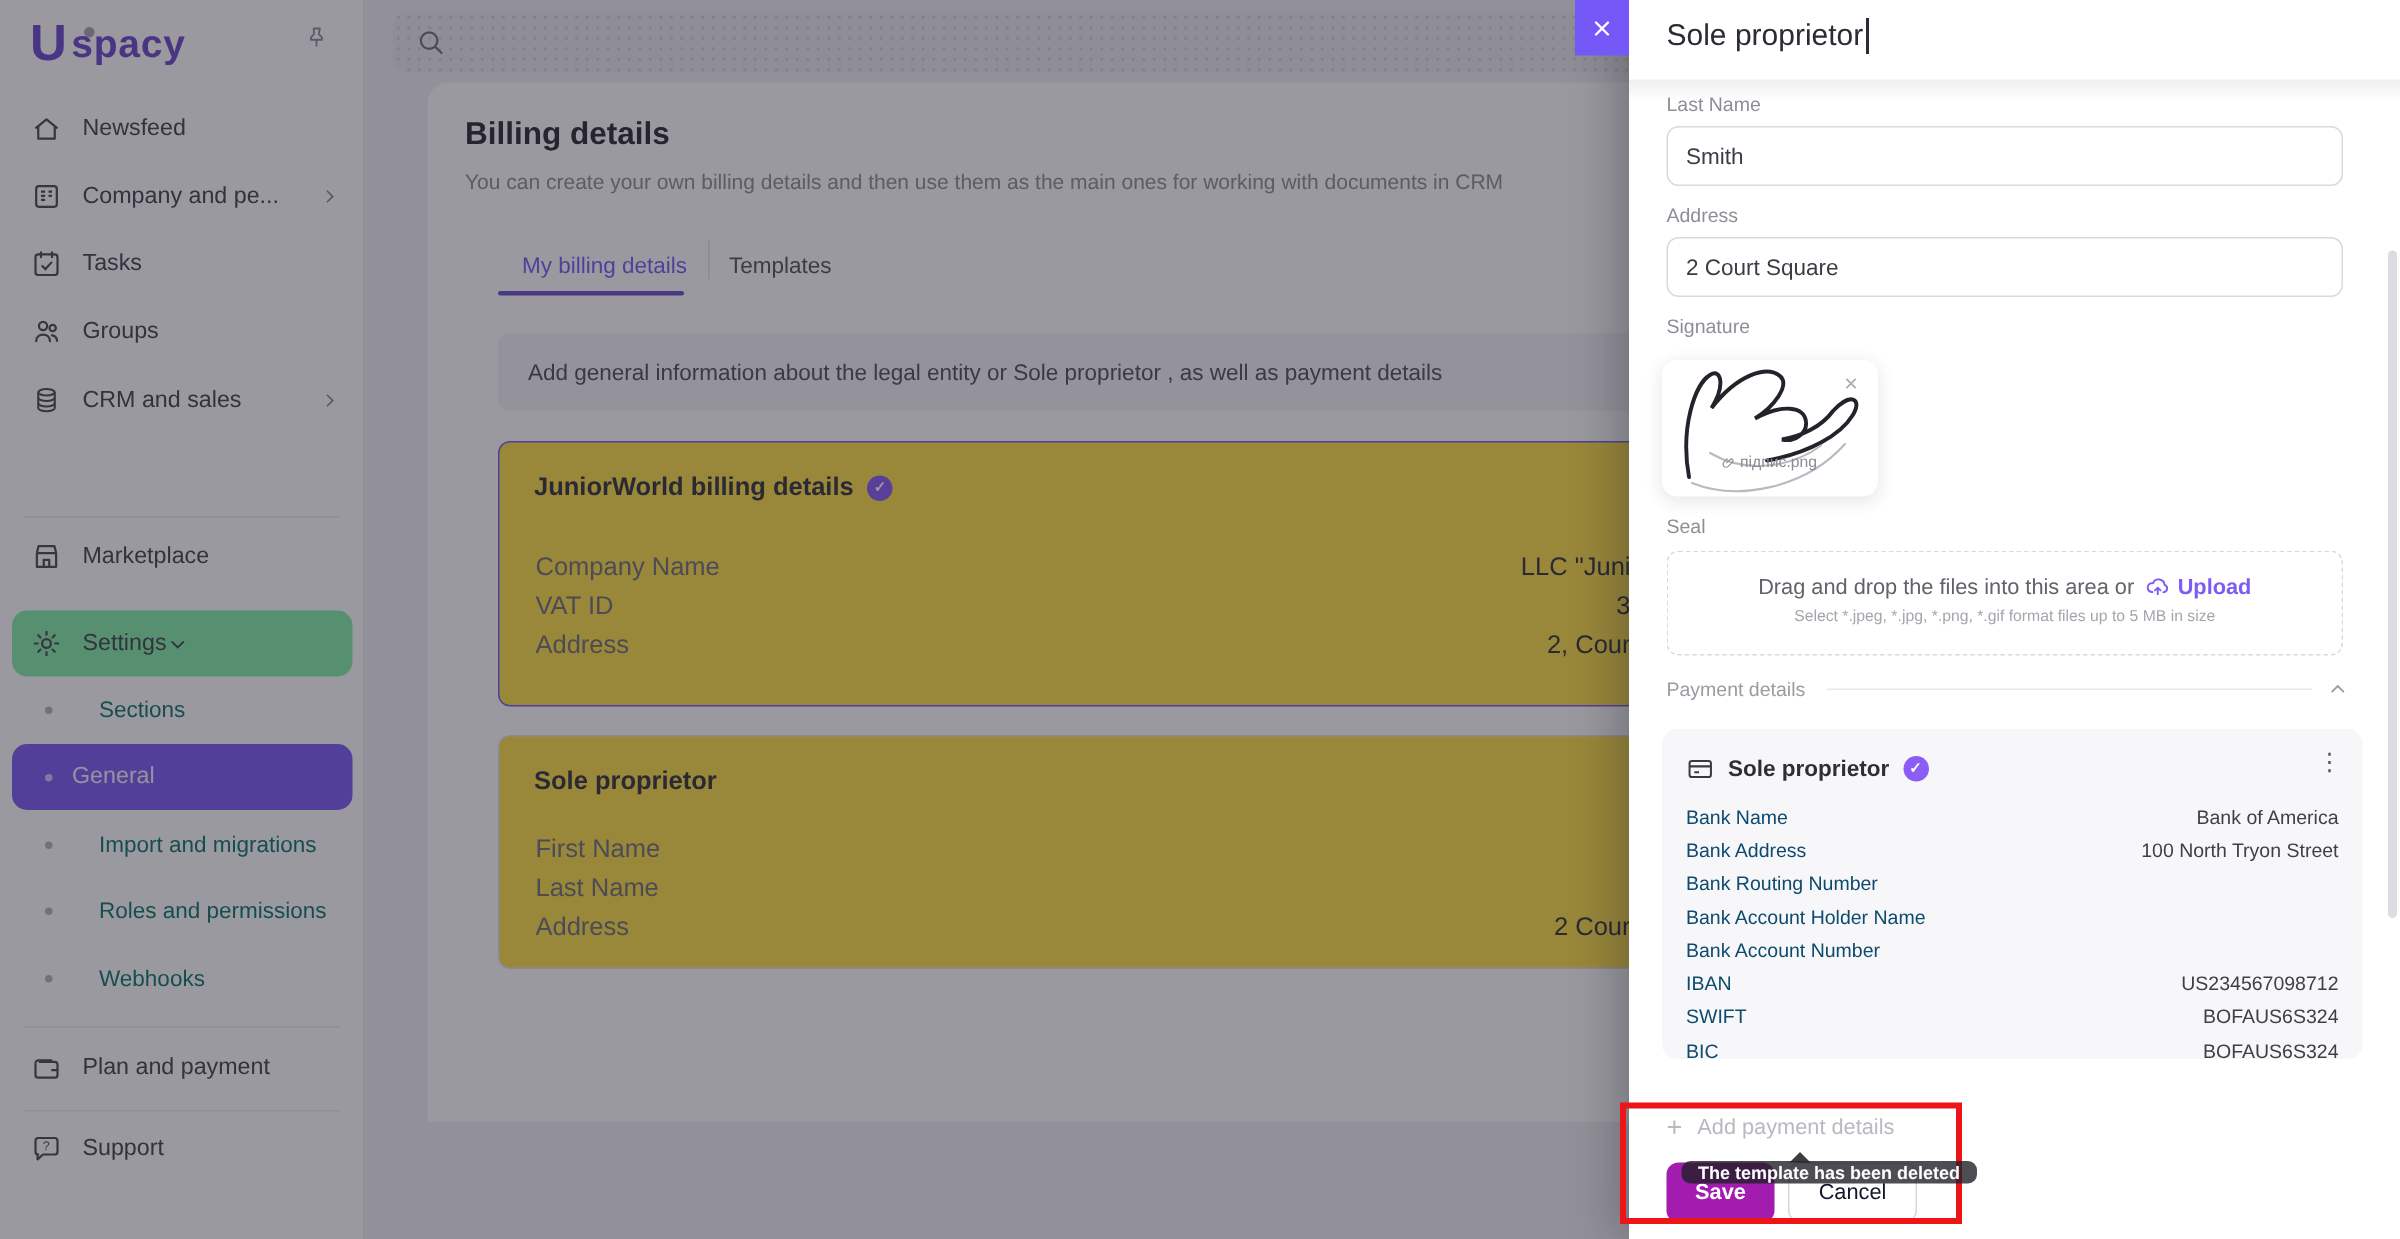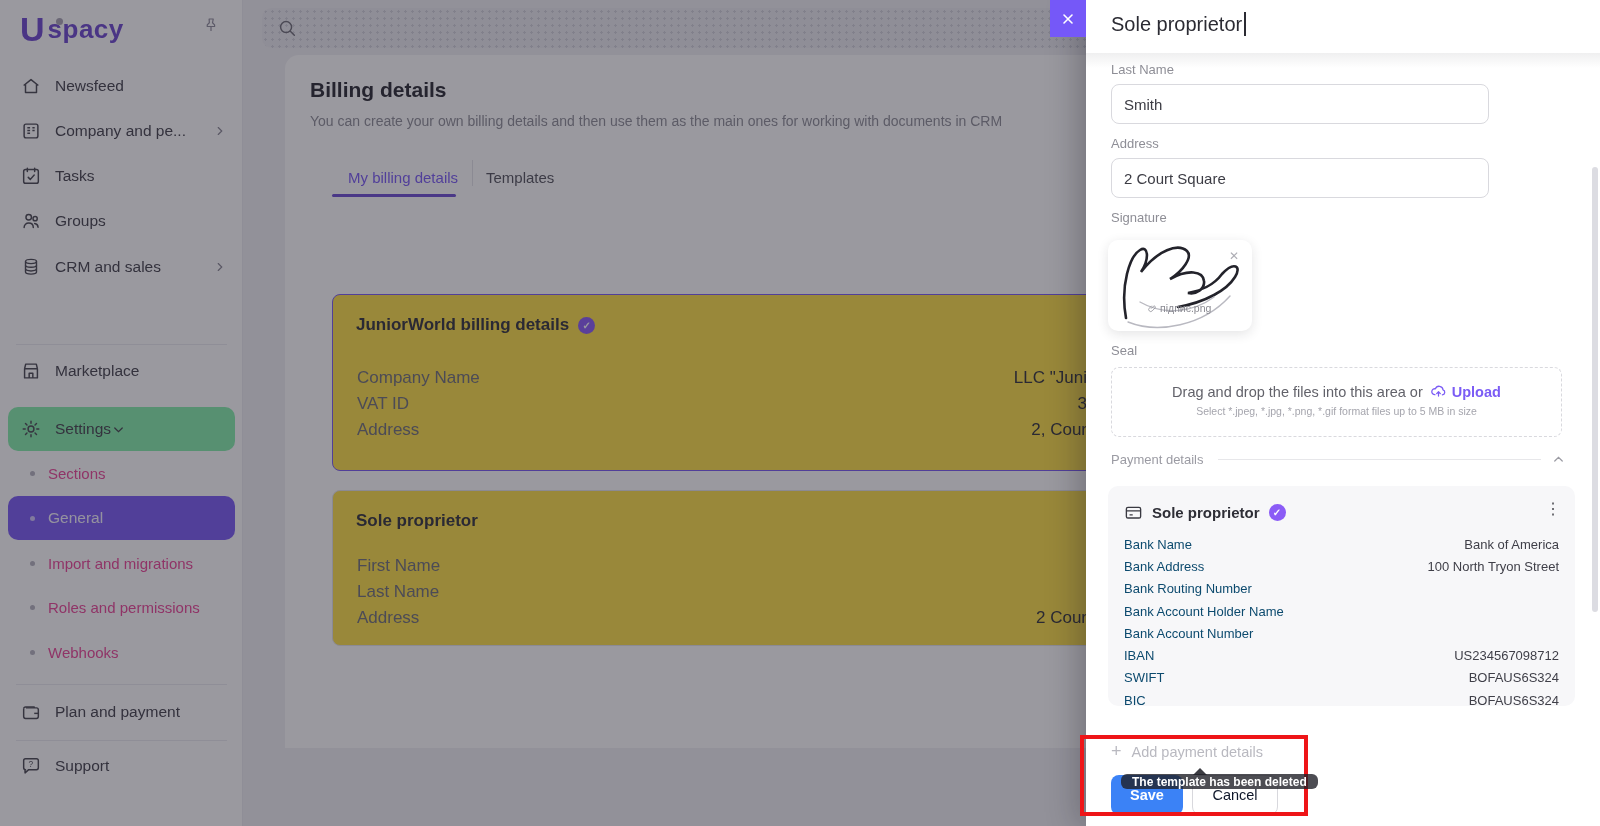--- a/index.html
+++ b/index.html
@@ -13,21 +13,21 @@
   .logo .u { font-size:34px; font-weight:700; letter-spacing:-1px; }
   .logo .dot { position:absolute; left:36px; top:10px; width:7px; height:7px; border-radius:50%; background:#a9a5b4; }
   .logo .rest { font-size:26px; font-weight:700; margin-left:4px; letter-spacing:0.5px; }
   .pin { position:absolute; right:22px; top:16px; color:#8f8c9c; }
   .nav-item { position:absolute; left:0; width:243px; height:34px; display:flex; align-items:center; padding-left:20px; color:#45444e; font-size:15.5px; cursor:pointer; }
   .nav-item .ic { width:22px; height:22px; margin-right:13px; color:#4a4952; flex:0 0 22px; }
   .nav-item .chev { position:absolute; right:16px; color:#8a8894; }
   .nav-pill { position:absolute; left:8px; width:227px; height:44px; display:flex; align-items:center; padding-left:12px; border-radius:10px; font-size:15.5px; cursor:pointer; }
   .settings-pill { background:#86efac; color:#45444e; }
   .general-pill { background:#7b5cf5; color:rgba(255,255,255,0.92); }
-  .sub-item { position:absolute; left:0; width:243px; height:34px; display:flex; align-items:center; padding-left:30px; color:#ec4899; font-size:15px; cursor:pointer; }
+  .sub-item { position:absolute; left:0; width:243px; height:34px; display:flex; align-items:center; padding-left:30px; color:#0f766e; font-size:15px; cursor:pointer;gap:18px; }
   .bullet { width:5px; height:5px; border-radius:50%; background:#b6b4c0; margin-right:13px; flex:0 0 5px; }
   .bullet.light { background:rgba(255,255,255,0.65); }
   .side-div { position:absolute; left:16px; width:211px; height:1px; background:#ececf1; }
 
   
   .main { position:absolute; left:243px; top:0; right:0; height:826px; background:#f1f0f4; z-index:1; }
   .searchbar { position:absolute; left:19px; top:8px; width:1318px; height:40px; border-radius:10px; background-color:#ececf0;
     background-image:radial-gradient(#d2d2da 1px, transparent 1.3px); background-size:7px 7px; }
   .searchbar .sic { position:absolute; left:14px; top:9px; color:#6f6e78; }
   .content-card { position:absolute; left:42px; top:55px; width:1315px; height:693px; background:#ffffff; border-radius:14px 0 0 0; }
@@ -52,21 +52,21 @@
   
   .dim { position:absolute; left:0; top:0; width:1086px; height:826px; background:rgba(31,29,42,0.45); z-index:5; }
 
   
   .panel { position:absolute; left:1086px; top:0; width:514px; height:826px; background:#ffffff; z-index:10; box-shadow:-10px 0 28px rgba(20,18,30,0.25); }
   .panel-close { position:absolute; left:1050px; top:0; width:36px; height:37px; background:#7558f8; color:#fff; display:flex; align-items:center; justify-content:center; z-index:11; cursor:pointer; border:none; }
   .p-title { position:absolute; left:25px; top:12px; font-size:20px; color:#2b2b33; display:flex; align-items:center; }
   .caret { display:inline-block; width:1.5px; height:24px; background:#2b2b33; margin-left:2px; }
   .p-head-shadow { position:absolute; left:0; top:53px; width:514px; height:15px; background:linear-gradient(rgba(30,30,40,0.07), rgba(30,30,40,0)); }
   .p-label { position:absolute; left:25px; font-size:13px; color:#8e8e96; }
-  .p-input { position:absolute; left:25px; width:378px; height:40px; border:1px solid #d9d9de; border-radius:8px; padding:0 12px; font-size:15px; color:#3c3c44; font-family:"Liberation Sans",sans-serif; background:#fff; }
+  .p-input { position:absolute; left:25px; width:451px; height:40px; border:1px solid #d9d9de; border-radius:8px; padding:0 12px; font-size:15px; color:#3c3c44; font-family:"Liberation Sans",sans-serif; background:#fff; }
   .sig-thumb { position:absolute; left:22px; top:240px; width:144px; height:91px; background:#fff; border-radius:10px; box-shadow:0 3px 12px rgba(30,30,40,0.12); }
   .sig-thumb .rm { position:absolute; right:13px; top:10px; color:#adadb4; font-size:12px; cursor:pointer; line-height:1; }
   .sig-cap { position:absolute; left:40px; top:62px; font-size:10.5px; color:#8a8a92; display:flex; align-items:center; gap:3px; }
   .dropzone { position:absolute; left:25px; top:367px; width:451px; height:70px; border:1px dashed #d9d9de; border-radius:8px; text-align:center; }
   .dz1 { margin-top:15px; font-size:14.5px; color:#62626a; display:flex; align-items:center; justify-content:center; gap:7px; }
   .dz-upload { color:#7b5cf5; font-weight:600; display:flex; align-items:center; gap:5px; cursor:pointer; }
   .dz2 { margin-top:5px; font-size:10.5px; color:#a5a5ad; }
   .pay-divider { position:absolute; left:25px; top:452px; width:455px; display:flex; align-items:center; }
   .pay-divider .t { font-size:13px; color:#9b9ba3; white-space:nowrap; }
   .pay-divider .line { flex:1; border-top:1px solid #e7e7ea; margin:0 10px 0 14px; }
@@ -75,21 +75,21 @@
   .pay-head { display:flex; align-items:center; height:26px; position:relative; }
   .pay-head .cic { color:#3a3a42; margin-right:9px; }
   .pay-head .pt { font-size:15px; font-weight:700; color:#2e2e36; }
   .kebab { position:absolute; right:-2px; top:2px; color:#55555c; font-size:16px; letter-spacing:0; cursor:pointer; line-height:1; }
   .prow { display:flex; justify-content:space-between; align-items:center; height:22.3px; font-size:13px; }
   .prow .l { color:#0c4a6e; }
   .prow .v { color:#3f3f48; }
   .add-pay { position:absolute; left:25px; top:741px; display:flex; align-items:center; gap:10px; font-size:14.5px; color:#b9b9c0; cursor:pointer; }
   .add-pay .plus { font-size:18px; }
   .p-footer-btn { position:absolute; top:775px; height:40px; border-radius:8px; font-size:14.5px; font-family:"Liberation Sans",sans-serif; cursor:pointer; }
-  .save-btn { left:25px; width:72px; background:#3b82f6; color:#fff; border:none; font-weight:600; }
+  .save-btn { left:25px; width:72px; background:#a21caf; color:#fff; border:none; font-weight:600; }
   .cancel-btn { left:106px; width:86px; background:#fff; color:#0f172a; border:1px solid #d8d8dd; }
   .p-scrollbar { position:absolute; left:1592px; top:167px; width:6px; height:445px; background:#dcdce2; border-radius:3px; z-index:12; cursor:pointer; }
 
   
   .red-rect { position:absolute; left:1080px; top:735px; width:228px; height:81px; border:4px solid #ee1518; z-index:30; pointer-events:none; }
   .tooltip { position:absolute; left:1121px; top:774px; height:15px; padding:0 11px; background:rgba(33,33,40,0.8); border-radius:6px; color:#fff; font-size:12px; font-weight:700; display:flex; align-items:center; z-index:31; }
   .tooltip::before { content:""; position:absolute; left:72px; top:-6px; border-left:7px solid transparent; border-right:7px solid transparent; border-bottom:7px solid rgba(33,33,40,0.88); }
 
   svg { display:block; }
 </style>
@@ -265,20 +265,21 @@
     <div class="content-card"></div>
 
     <div class="page-title">Billing details</div>
     <div class="page-subtitle">You can create your own billing details and then use them as the main ones for working with documents in CRM</div>
 
     <div class="tab tab1">My billing details</div>
     <div class="tab-sep"></div>
     <div class="tab tab2">Templates</div>
     <div class="tab-underline"></div>
 
+    <div class="banner">Add general information about the legal entity or Sole proprietor , as well as payment details</div>
 
     <div class="bcard bcard1">
       <div class="bcard-title">
         <span>JuniorWorld billing details</span>
         <span class="vbadge">✓</span>
       </div>
       <div class="brow" style="top:70px">
         <span class="lbl">Company Name</span>
         <span class="val">LLC "Juni</span>
       </div>

